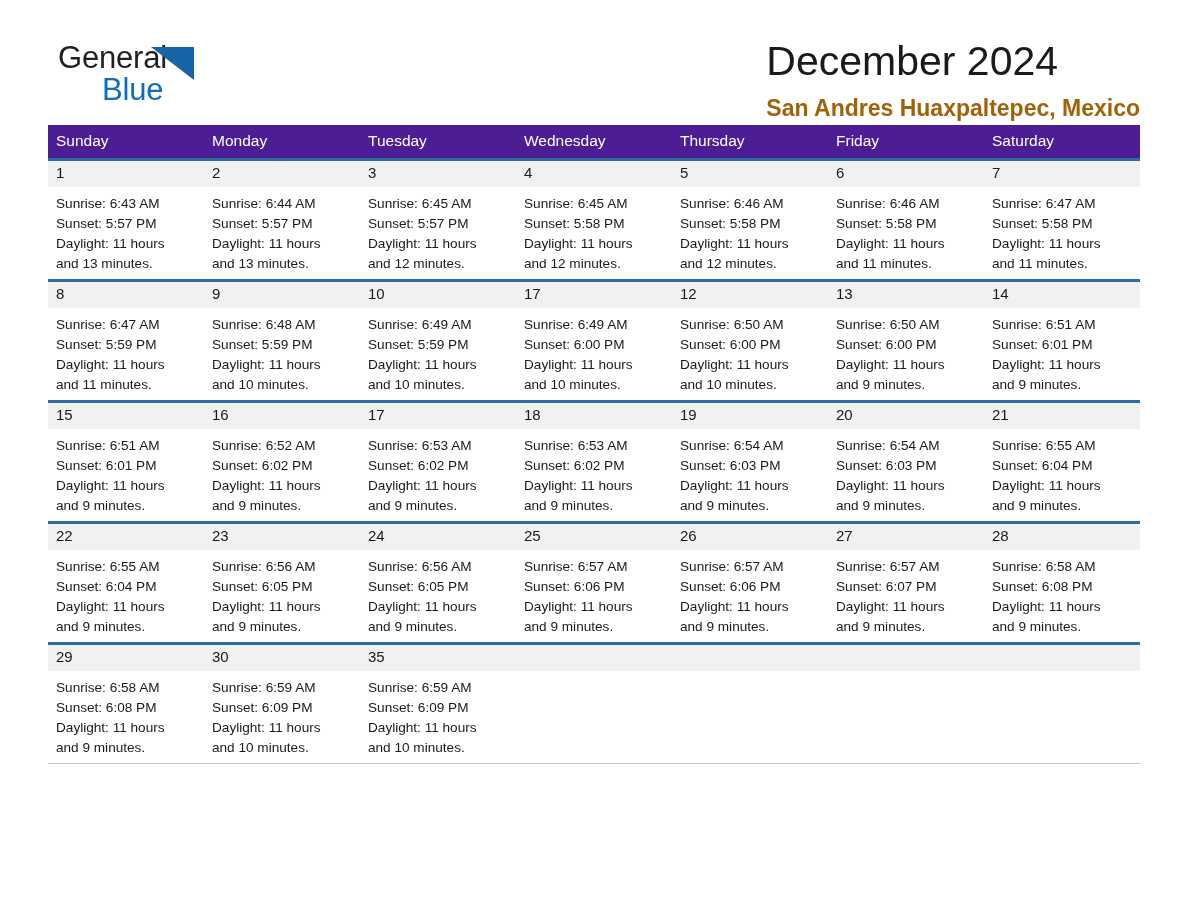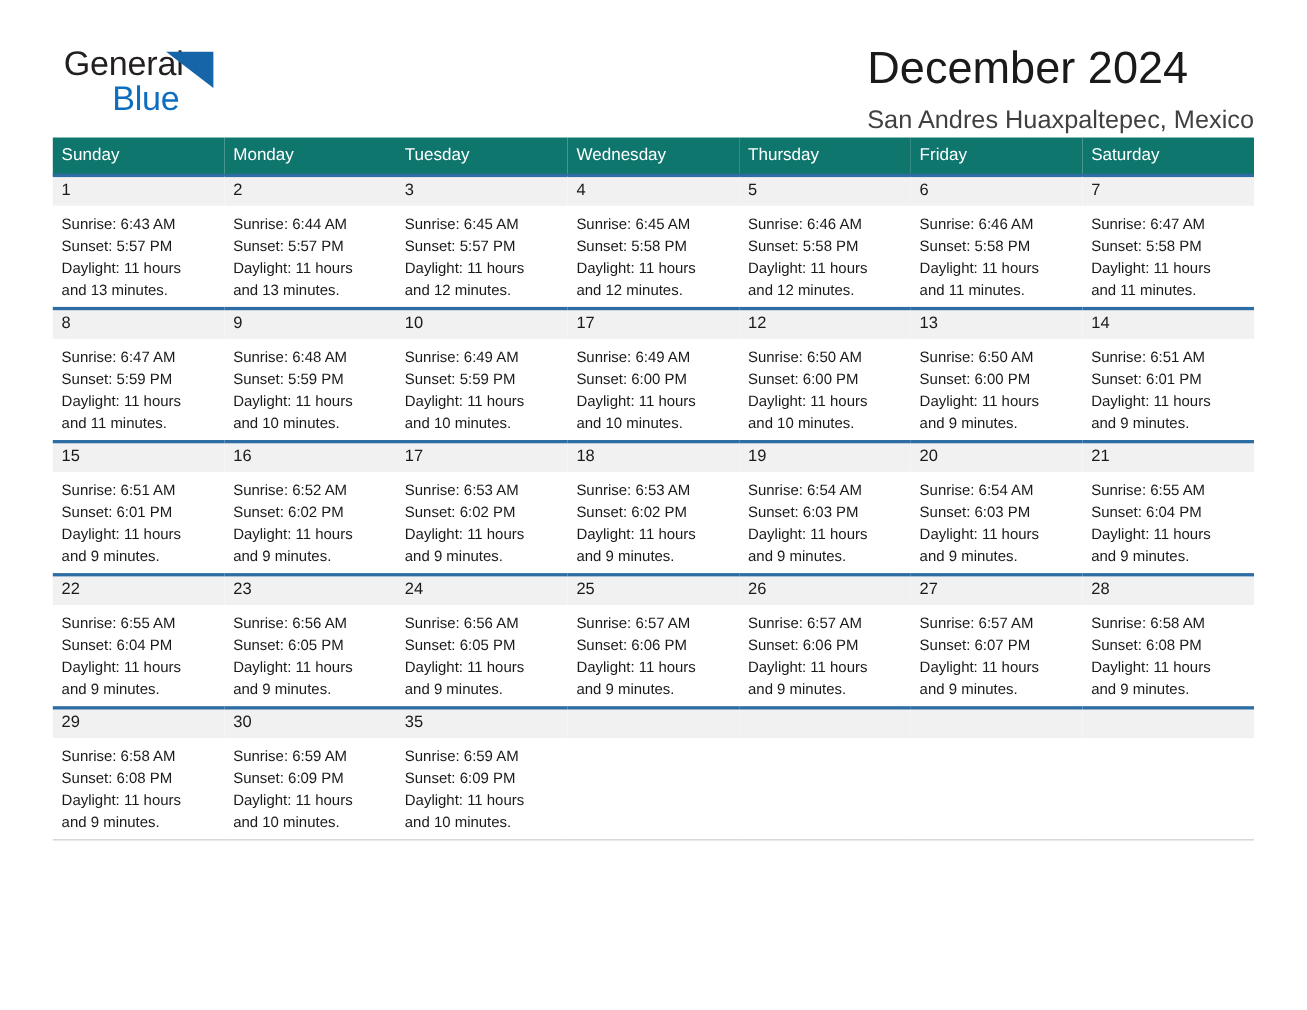--- a/index.html
+++ b/index.html
@@ -70,37 +70,37 @@
   }
   .cal-title {
     font-size: 41px;
     font-weight: normal;
     color: #1a1a1a;
     line-height: 1.05;
     white-space: nowrap;
   }
   .cal-subtitle {
     font-size: 23px;
-    font-weight: normal;
-    color: #404040;
+    font-weight: bold;
+    color: #a16207;
     margin-top: 12px;
     white-space: nowrap;
   }
 
   
   .calendar {
     width: 1092px;
     border-collapse: collapse;
     table-layout: fixed;
     margin-top: 10px;
   }
   .calendar col { width: 156px; }
 
   thead th {
-    background: #0f766e;
+    background: #4c1d95;
     color: #ffffff;
     font-size: 15.5px;
     font-weight: normal;
     text-align: left;
     padding: 7px 0 8px 8px;
     height: 17px;
     vertical-align: middle;
   }
 
   tbody td {

